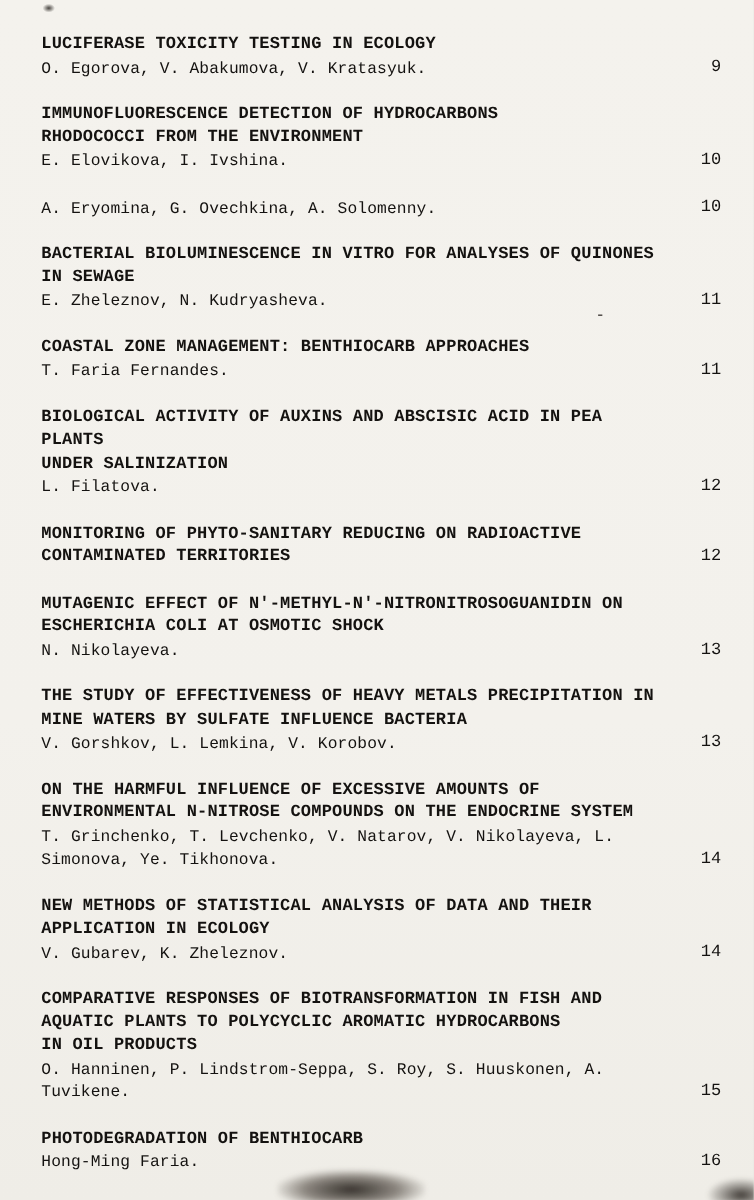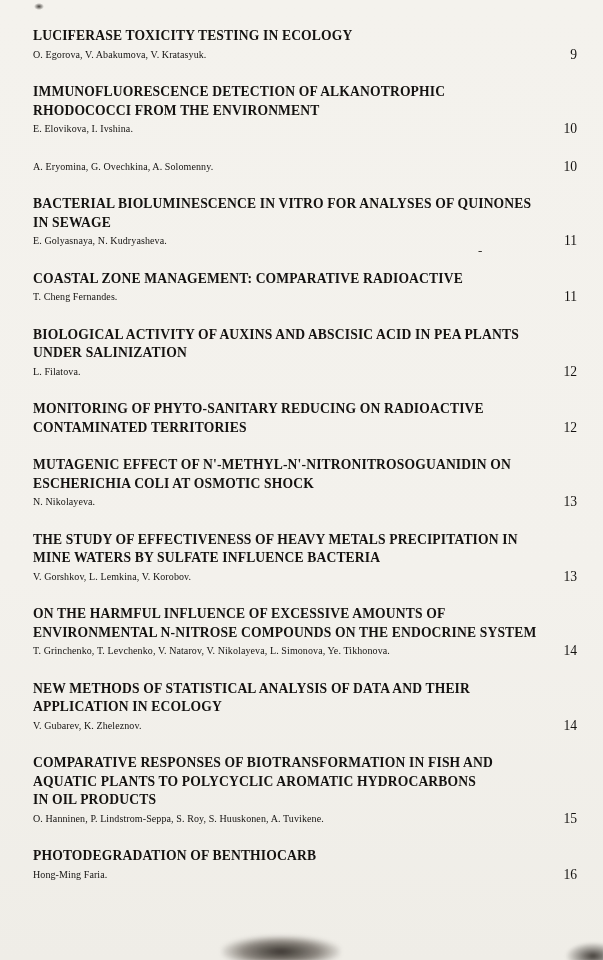--- a/index.html
+++ b/index.html
@@ -10,37 +10,37 @@
     overflow: hidden;
   }
   .page {
     position: relative;
     width: 603px; height: 960px;
     background: linear-gradient(180deg, #f4f2ed 0%, #f3f1ec 60%, #efede7 100%);
     box-sizing: border-box;
     padding: 27px 26px 10px 33px;
     color: #141210;
   }
-  .entries { display: block; }
+  .entries { display: block; font-family: Liberation Mono, monospace; }
   .entry {
     display: flex;
     align-items: flex-end;
     justify-content: space-between;
     margin-bottom: 19px;
   }
   .entry-text { max-width: 520px; }
   .title {
     font-weight: bold;
     font-size: 13.6px;
     line-height: 18.5px;
     letter-spacing: 0.15px;
     white-space: pre-line;
   }
   .authors {
-    font-size: 10px;
+    font-size: 13px;
     line-height: 18.5px;
     letter-spacing: 0.1px;
   }
   .pagenum {
     font-size: 13.6px;
     line-height: 18.5px;
     min-width: 30px;
     text-align: right;
     flex: 0 0 auto;
     padding-left: 8px;
@@ -76,47 +76,47 @@
   <div class="entry">
     <div class="entry-text">
       <div class="title">LUCIFERASE TOXICITY TESTING IN ECOLOGY</div>
       <div class="authors">O. Egorova, V. Abakumova, V. Kratasyuk.</div>
     </div>
     <div class="pagenum">9</div>
   </div>
 
   <div class="entry">
     <div class="entry-text">
-      <div class="title">IMMUNOFLUORESCENCE DETECTION OF ALKANOTROPHIC
+      <div class="title">IMMUNOFLUORESCENCE DETECTION OF HYDROCARBONS
 RHODOCOCCI FROM THE ENVIRONMENT</div>
       <div class="authors">E. Elovikova, I. Ivshina.</div>
     </div>
     <div class="pagenum">10</div>
   </div>
 
   <div class="entry">
     <div class="entry-text">
       <div class="authors">A. Eryomina, G. Ovechkina, A. Solomenny.</div>
     </div>
     <div class="pagenum">10</div>
   </div>
 
   <div class="entry">
     <div class="entry-text">
       <div class="title">BACTERIAL BIOLUMINESCENCE IN VITRO FOR ANALYSES OF QUINONES
 IN SEWAGE</div>
-      <div class="authors">E. Golyasnaya, N. Kudryasheva.</div>
+      <div class="authors">E. Zheleznov, N. Kudryasheva.</div>
     </div>
     <div class="pagenum">11</div>
   </div>
 
   <div class="entry">
     <div class="entry-text">
-      <div class="title">COASTAL ZONE MANAGEMENT: COMPARATIVE RADIOACTIVE</div>
-      <div class="authors">T. Cheng Fernandes.</div>
+      <div class="title">COASTAL ZONE MANAGEMENT: BENTHIOCARB APPROACHES</div>
+      <div class="authors">T. Faria Fernandes.</div>
     </div>
     <div class="pagenum">11</div>
   </div>
 
   <div class="entry">
     <div class="entry-text">
       <div class="title">BIOLOGICAL ACTIVITY OF AUXINS AND ABSCISIC ACID IN PEA PLANTS
 UNDER SALINIZATION</div>
       <div class="authors">L. Filatova.</div>
     </div>

